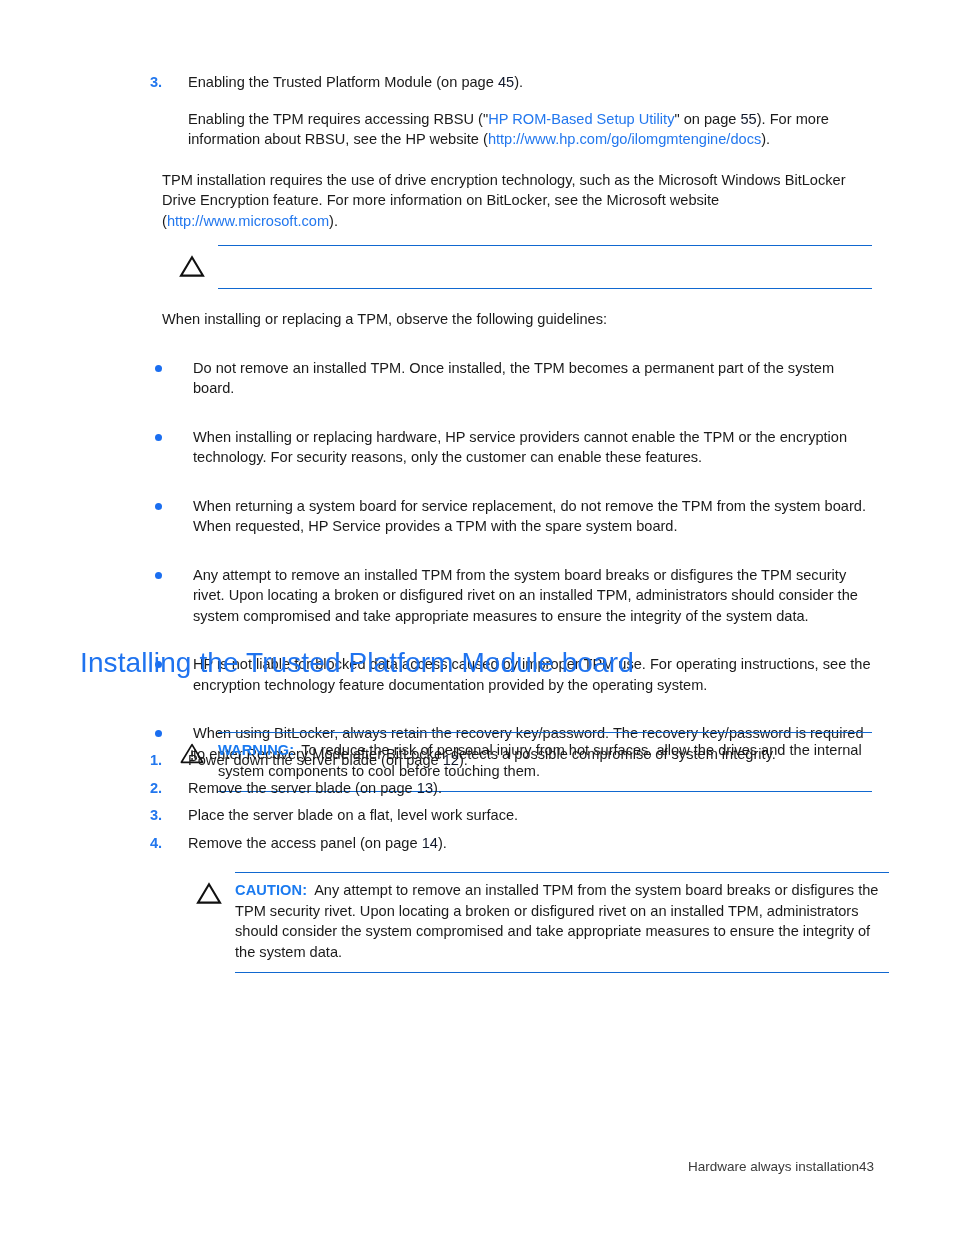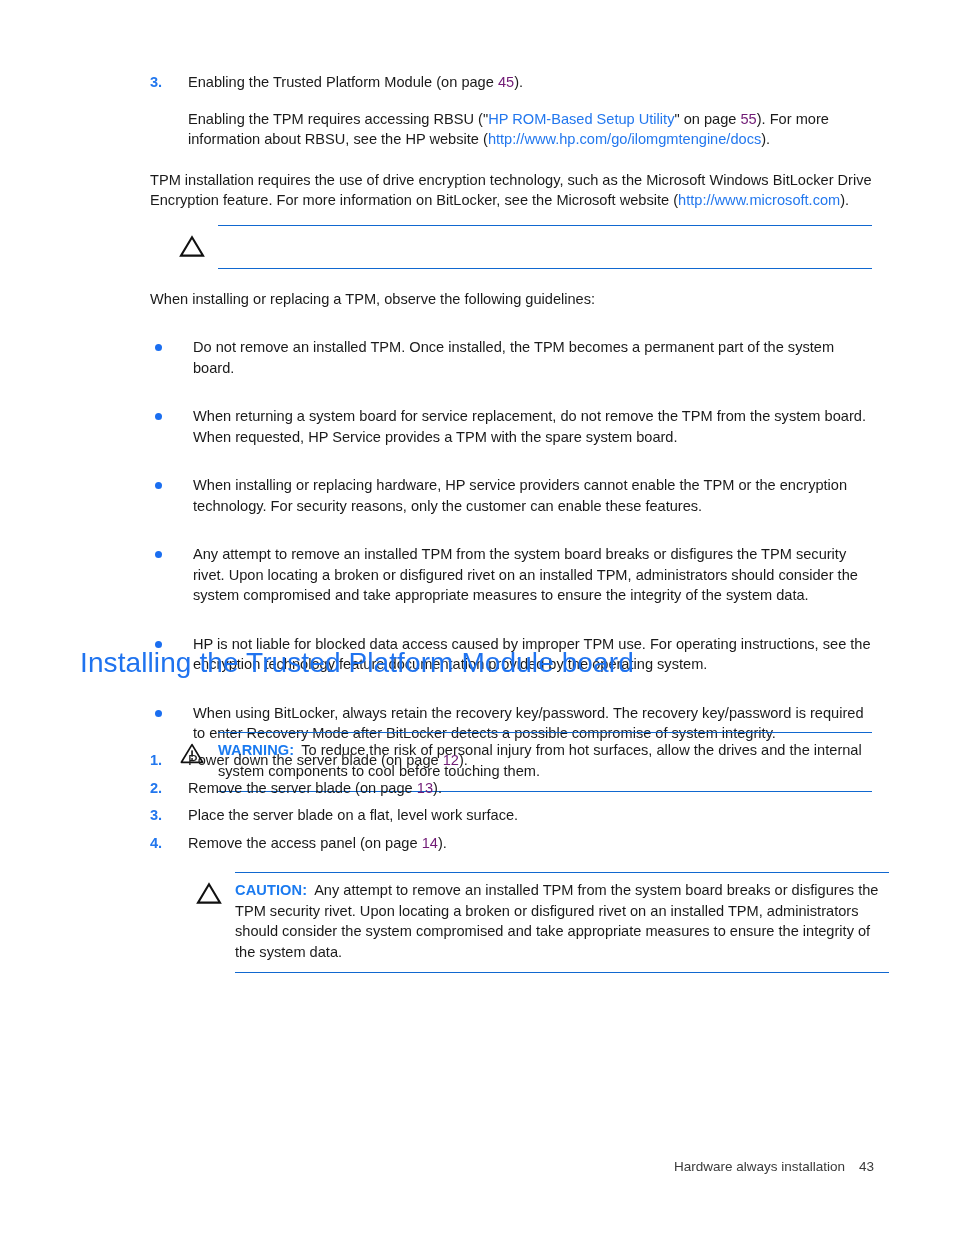--- a/index.html
+++ b/index.html
@@ -20,21 +20,21 @@
     left: 0; top: 0;
     width: 954px;
     height: 1235px;
     overflow: hidden;
   }
   a.doc-link, .doc-link {
     color: #2277ee;
     text-decoration: none;
   }
   .pg {
-    color: #701a75;
+    color: #0f172a;
   }
 
   
   .content {
     position: absolute;
     left: 150px;
     top: 72px;
     width: 726px;
   }
 
@@ -62,20 +62,21 @@
     font-size: 14.6px;
     line-height: 20.5px;
     margin-top: 16px;
   }
 
   
   .para {
     font-size: 14.6px;
     line-height: 20.5px;
     margin-top: 20px;
+    margin-left: 12px;
   }
 
   
   .admon {
     position: relative;
     margin-top: 14px;
     margin-left: 16px;
     width: 710px;
   }
   .admon-rule {
@@ -183,21 +184,21 @@
   
   .footer {
     position: absolute;
     right: 80px;
     top: 1158px;
     font-size: 13.5px;
     line-height: 18px;
     color: #3a3a3a;
     white-space: nowrap;
   }
-  .footer .fnum { margin-left: 14px; }
+  .footer .fnum { }
 </style>
 </head>
 <body>
 
 <div class="page">
 
   <div class="content">
 
     <div class="num-row">
       <div class="num-marker">3.</div>
@@ -226,27 +227,27 @@
       <div class="bullet-row">
         <div class="bullet-marker">
             <span class="dot"></span>
           </div>
         <div class="bullet-body">Do not remove an installed TPM. Once installed, the TPM becomes a permanent part of the system board.</div>
       </div>
       <div class="bullet-row">
         <div class="bullet-marker">
             <span class="dot"></span>
           </div>
+        <div class="bullet-body">When installing or replacing hardware, HP service providers cannot enable the TPM or the encryption technology. For security reasons, only the customer can enable these features.</div>
+      </div>
+      <div class="bullet-row">
+        <div class="bullet-marker">
+            <span class="dot"></span>
+          </div>
         <div class="bullet-body">When returning a system board for service replacement, do not remove the TPM from the system board. When requested, HP Service provides a TPM with the spare system board.</div>
-      </div>
-      <div class="bullet-row">
-        <div class="bullet-marker">
-            <span class="dot"></span>
-          </div>
-        <div class="bullet-body">When installing or replacing hardware, HP service providers cannot enable the TPM or the encryption technology. For security reasons, only the customer can enable these features.</div>
       </div>
       <div class="bullet-row">
         <div class="bullet-marker">
             <span class="dot"></span>
           </div>
         <div class="bullet-body">Any attempt to remove an installed TPM from the system board breaks or disfigures the TPM security rivet. Upon locating a broken or disfigured rivet on an installed TPM, administrators should consider the system compromised and take appropriate measures to ensure the integrity of the system data.</div>
       </div>
       <div class="bullet-row">
         <div class="bullet-marker">
             <span class="dot"></span>

